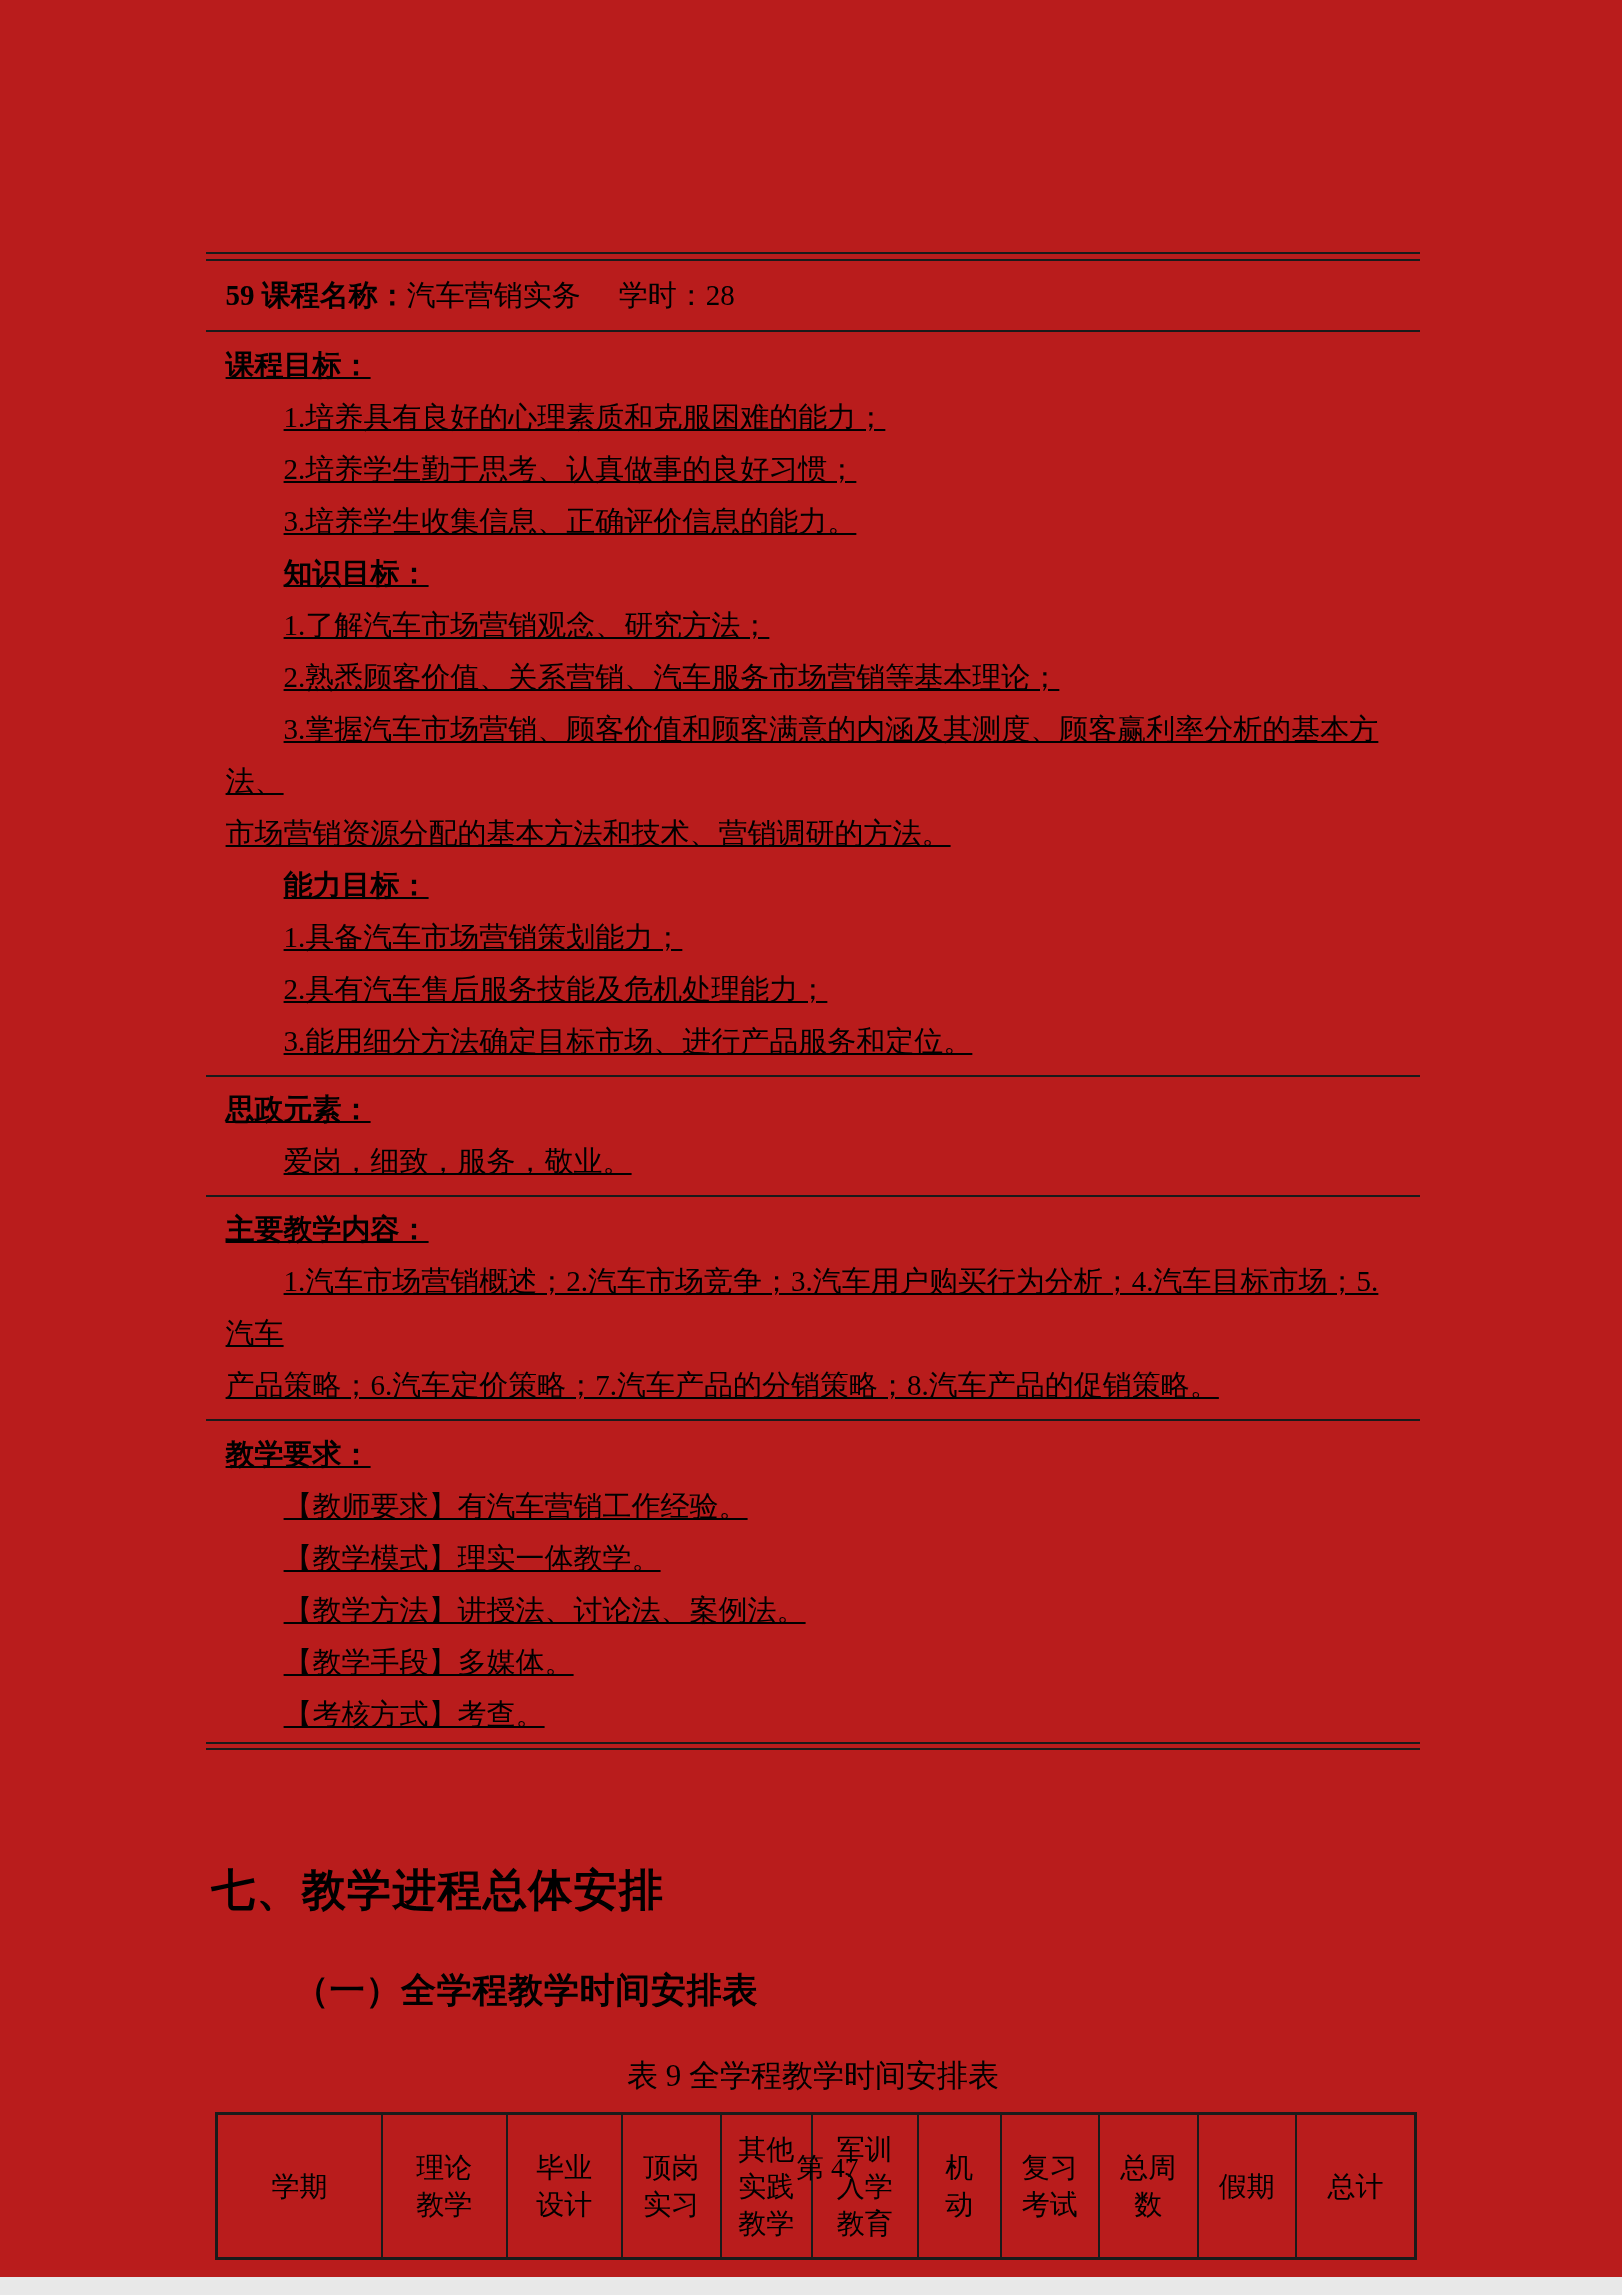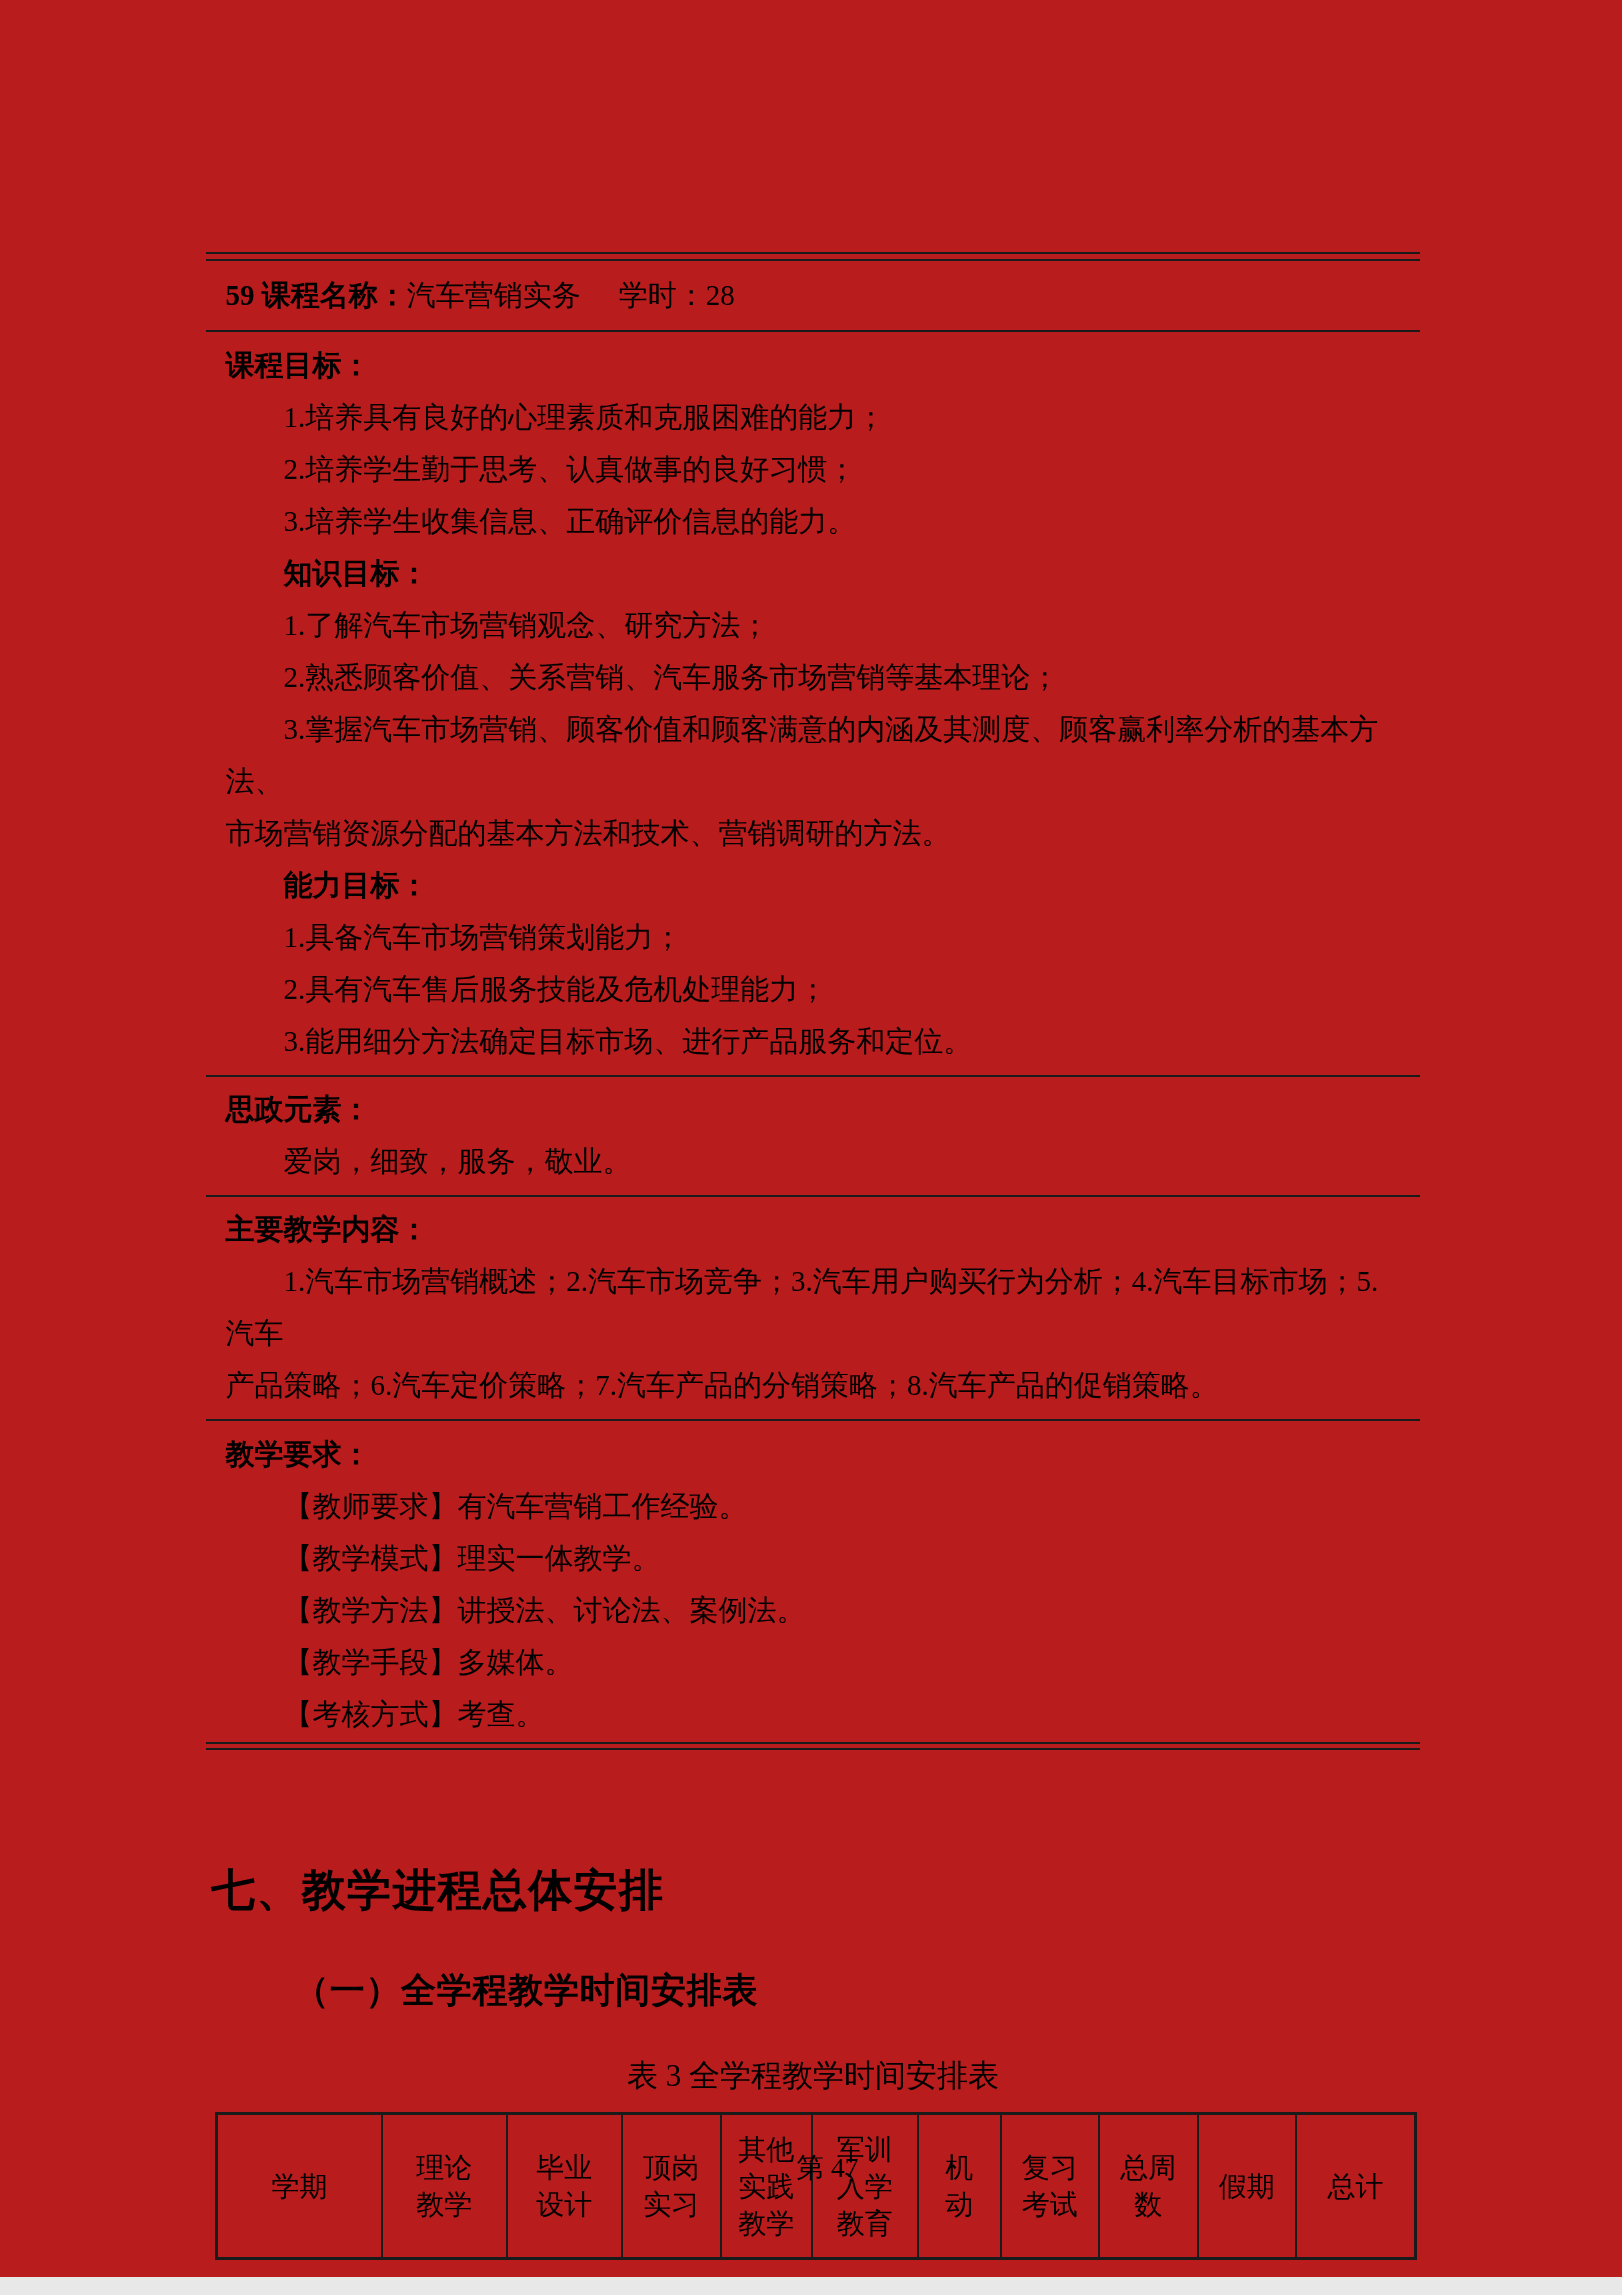--- a/index.html
+++ b/index.html
@@ -25,21 +25,21 @@
   }
   .title-row .bold { font-weight:bold; }
   .title-row .gap  { margin-left:38px; }
 
   .sec {
     padding:6.5px 19.6px 7.9px 19.6px;
     font-size:29px; line-height:52px;
     border-bottom:2.6px solid #1a1a1a;
   }
   .sec.no-border { border-bottom:none; padding-bottom:2px; }
-  .line      { margin:0; }
+  .line      { margin:0;text-decoration:underline; }
   .line.h    { font-weight:bold; }
   .line.ind  { text-indent:58px; }
 
   .h1 {
     margin-top:111px; padding-left:5.2px;
     font-size:44px; font-weight:bold; letter-spacing:1.3px;
   }
   .h2 {
     margin-top:47px; padding-left:88px;
     font-size:35px; font-weight:bold; letter-spacing:0.7px;
@@ -112,21 +112,21 @@
       <div class="line ind">【教学模式】理实一体教学。</div>
       <div class="line ind">【教学方法】讲授法、讨论法、案例法。</div>
       <div class="line ind">【教学手段】多媒体。</div>
       <div class="line ind">【考核方式】考查。</div>
     </div>
 
     <div class="dbl-bottom"></div>
 
     <div class="h1">七、教学进程总体安排</div>
     <div class="h2">（一）全学程教学时间安排表</div>
-    <div class="caption">表 3  全学程教学时间安排表</div>
+    <div class="caption">表 9  全学程教学时间安排表</div>
 
     <table class="sched">
       <colgroup>
         <col style="width:165px">
           <col style="width:125px">
           <col style="width:115px">
           <col style="width:99px">
         <col style="width:91px">
           <col style="width:106px">
           <col style="width:83px">

